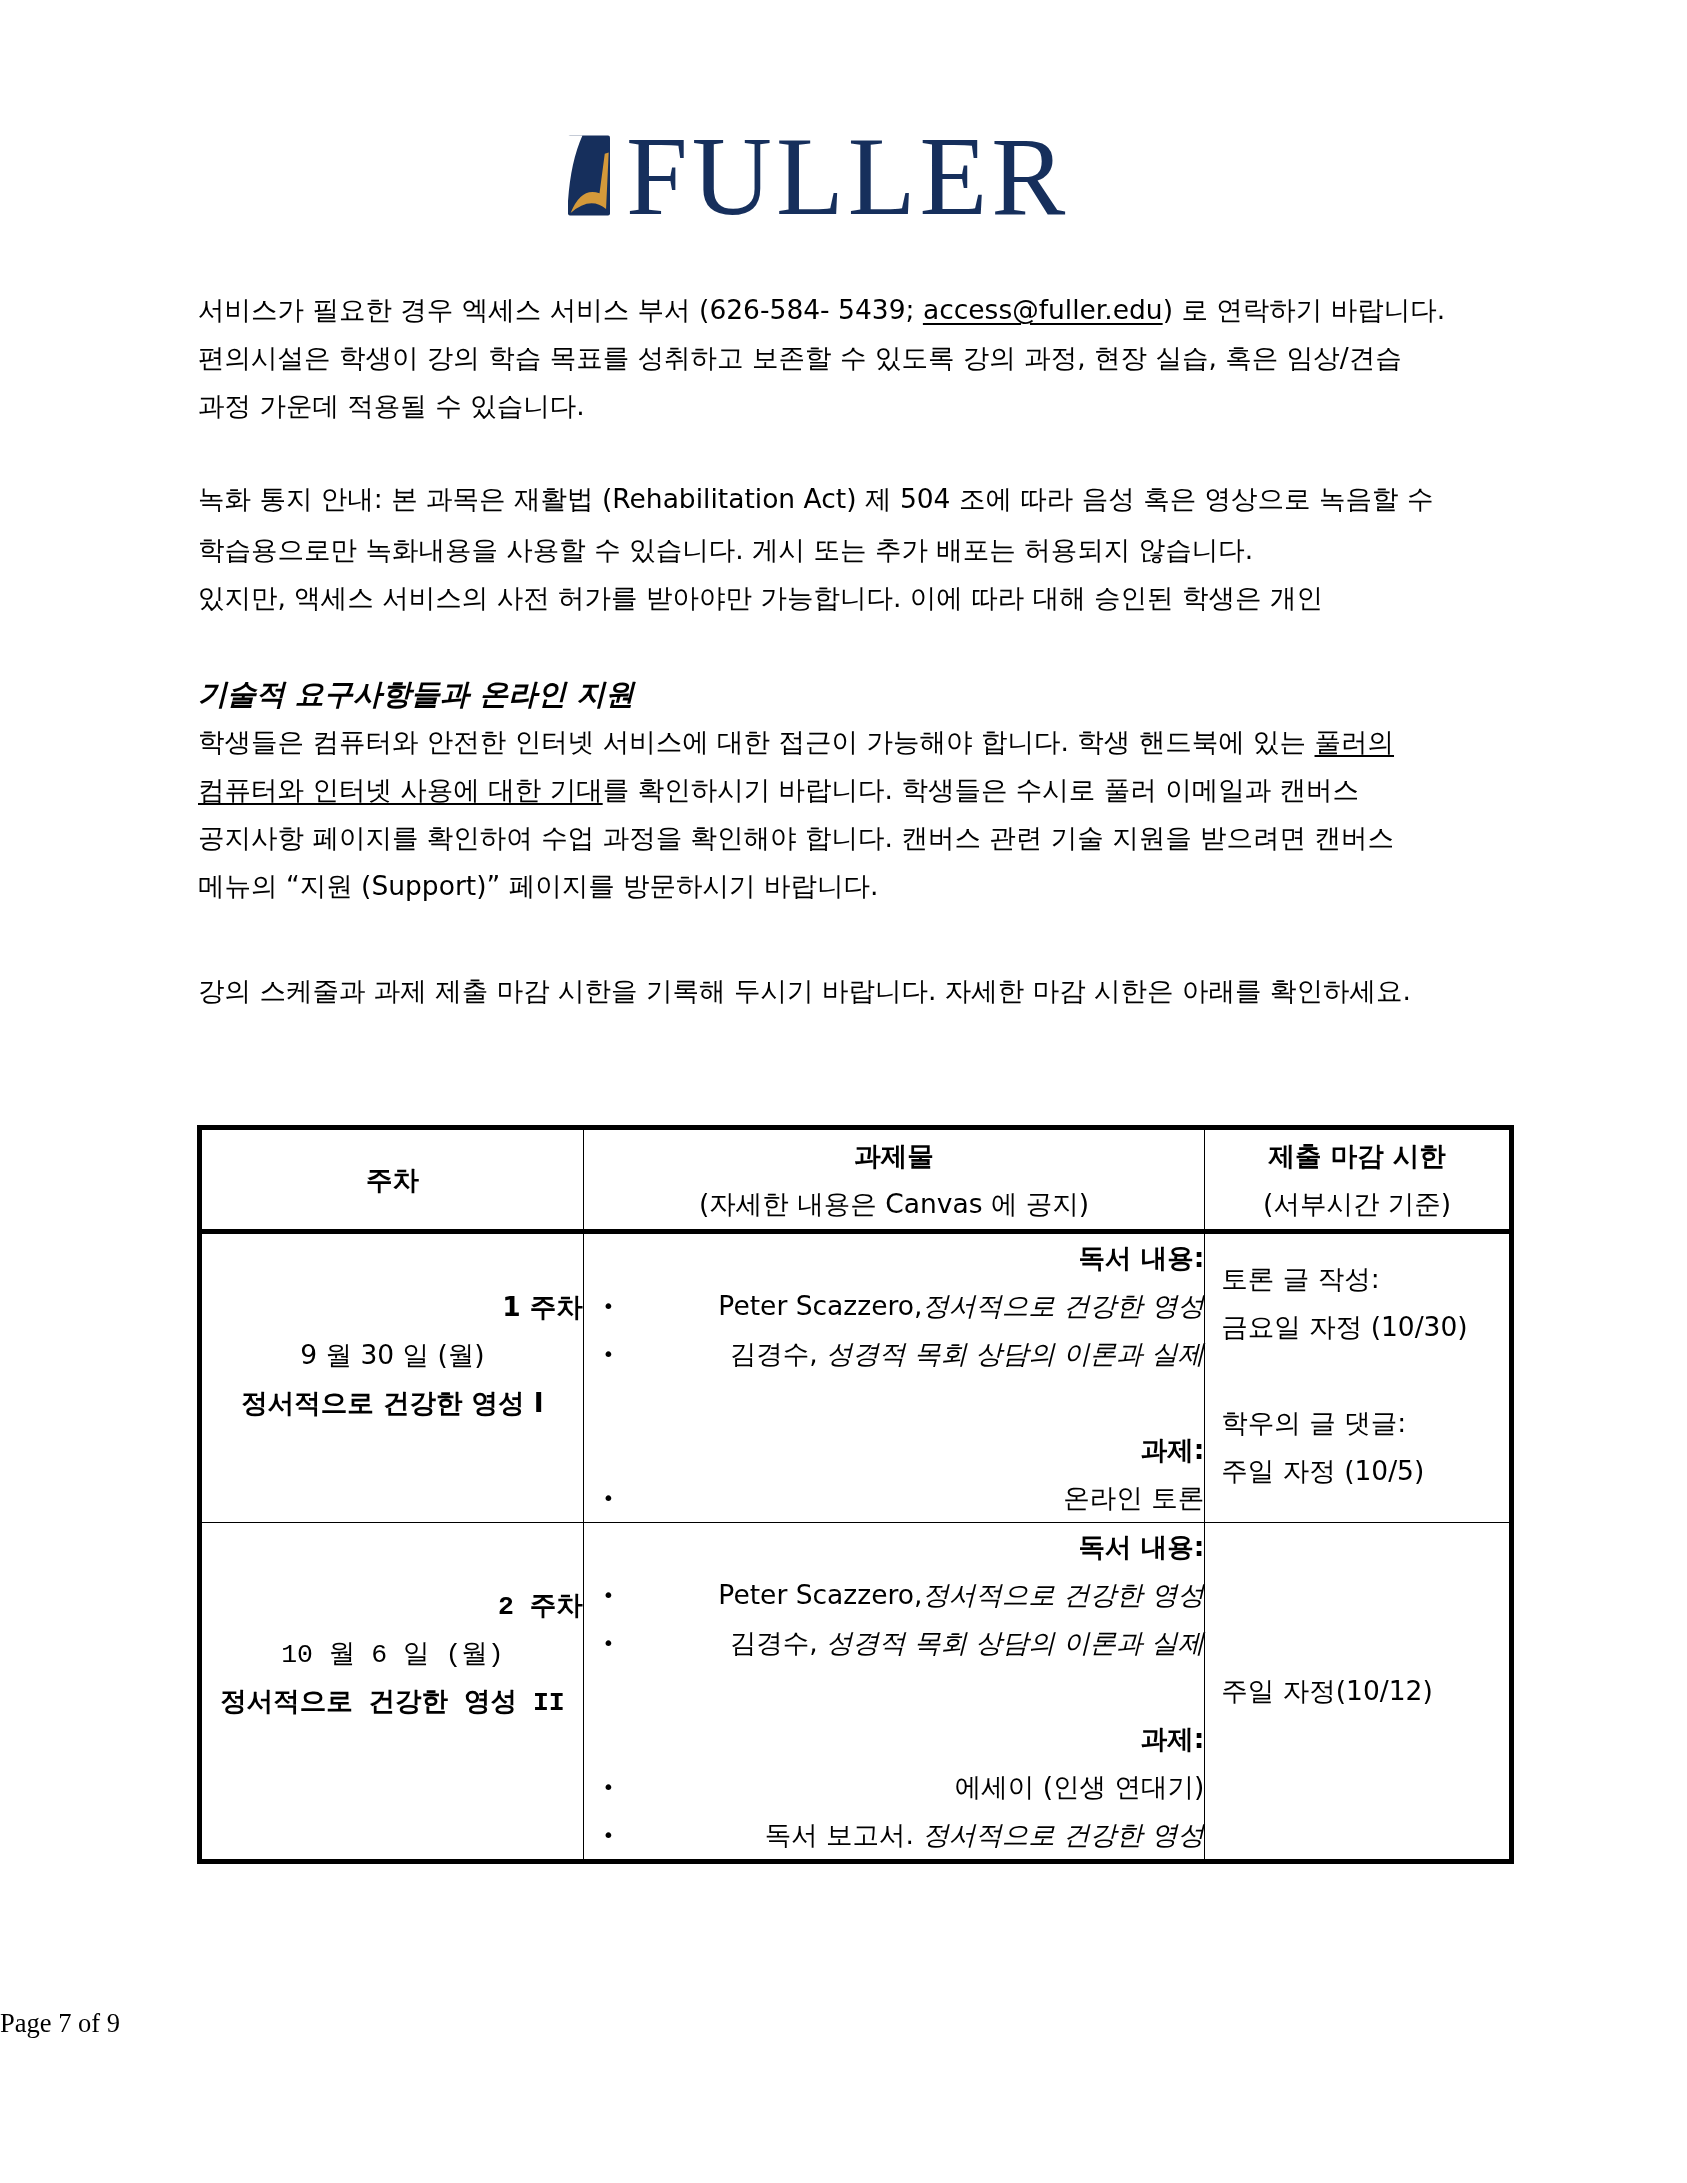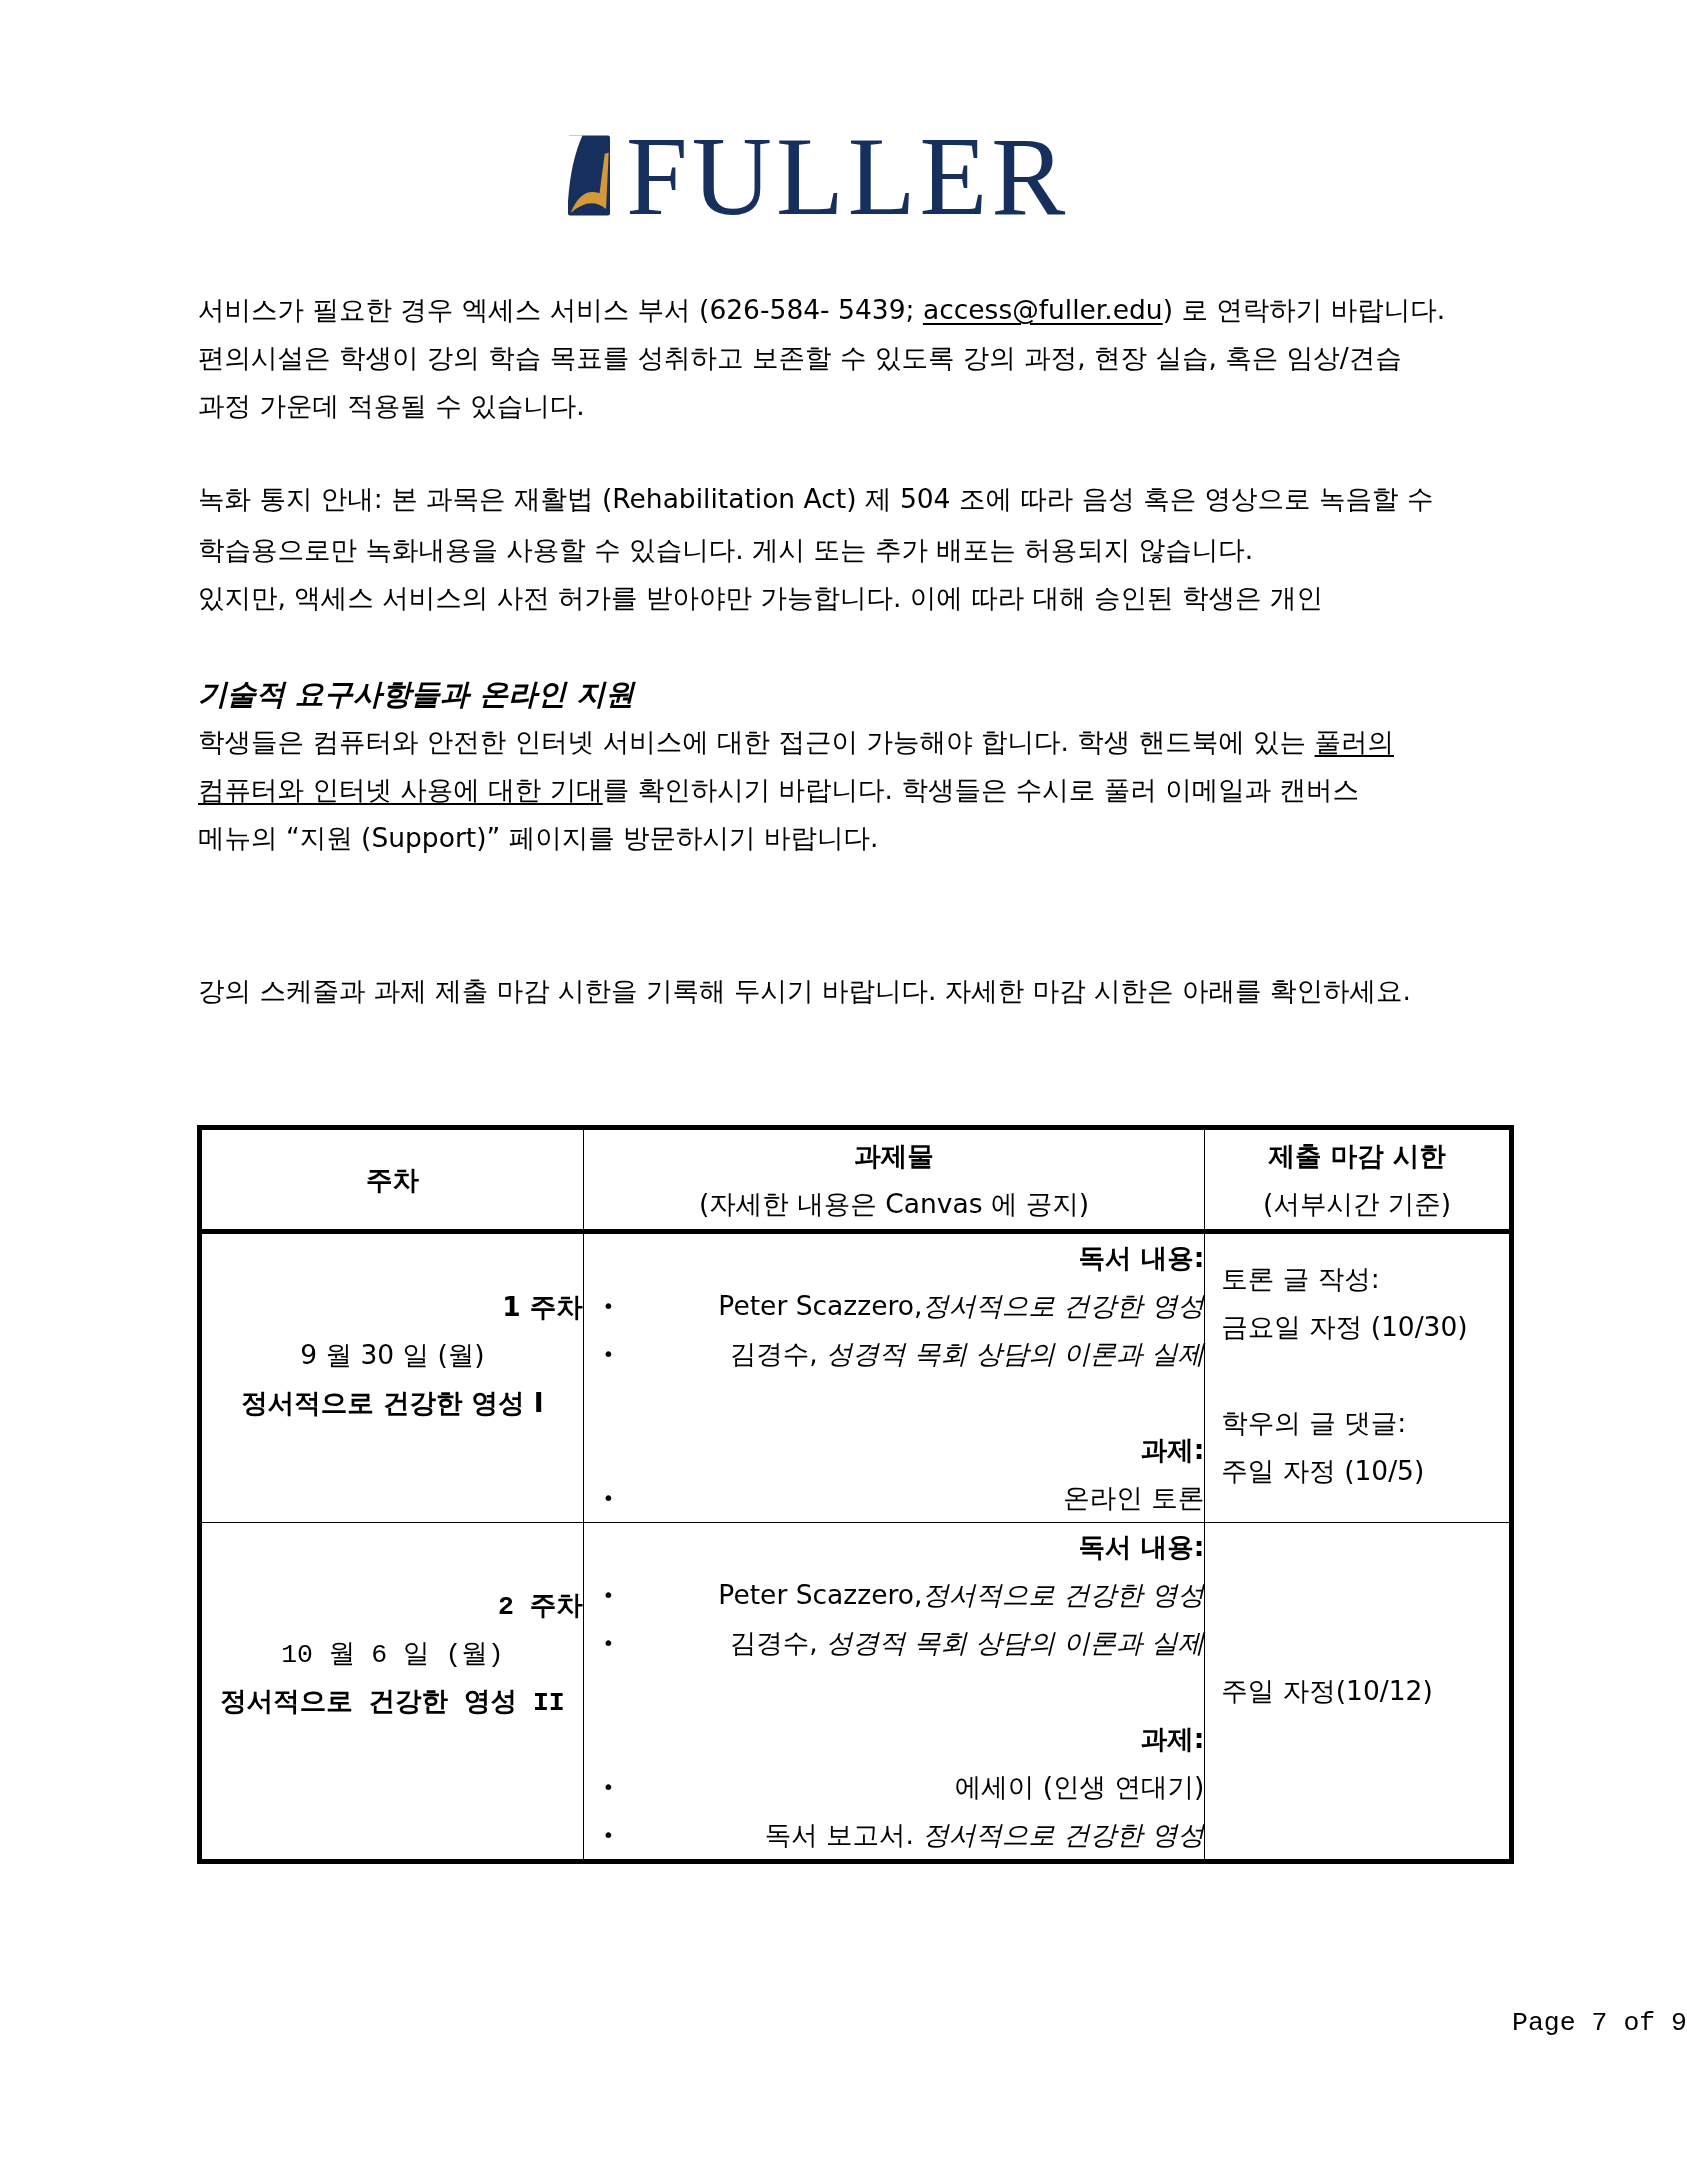--- a/index.html
+++ b/index.html
@@ -50,22 +50,22 @@
   .cell-body .label { font-weight: bold; display: block; height: 48px; }
   .cell-body .gap { display: block; height: 48px; }
   .cell-body ul { list-style: none; margin: 0; padding: 0; }
   .cell-body li { position: relative; padding-left: 49px; height: 48px; white-space: nowrap; }
   .cell-body li .bullet { position: absolute; left: 2.6px; top: 0; font-size: 20px; }
   .it { font-style: italic; }
   .deadline { padding-left: 16px; line-height: 48px; }
   .deadline .gap { display: block; height: 48px; }
   .deadline span.l { display: block; }
   .footer {
-    position: absolute; left: 0; width: 1687px; top: 2008px; text-align: right;
-    font-family: Liberation Mono, monospace; font-size: 26.5px;
+    position: absolute; left: 0; width: 1687px; top: 2008px; text-align: left;
+    font-family: Liberation Serif, serif; font-size: 26.5px;
   }
 </style>
 </head>
 <body>
 
 <div class="logo">
   <svg class="logo-mark" viewBox="0 0 64 122">
     <rect x="0" y="0" width="64" height="122" rx="3" fill="#162f5c"></rect>
     <path d="M0 122 L0 100 Q4 40 22 0 L0 0 Z" fill="#ffffff"></path>
     <path d="M4 118 Q20 78 48 88 L56 28 L62 26 L58 112 Q34 92 4 118 Z" fill="#d4993a"></path>
@@ -88,20 +88,21 @@
 </div>
 
 <div class="para" style="top:670px;">
   <span class="line h-italic">기술적 요구사항들과 온라인 지원</span>
   <span class="line">
     <span>학생들은 컴퓨터와 안전한 인터넷 서비스에 대한 접근이 가능해야 합니다. 학생 핸드북에 있는 </span><u class="link">풀러의</u>
   </span>
   <span class="line">
     <u class="link">컴퓨터와 인터넷 사용에 대한 기대</u><span>를 확인하시기 바랍니다. 학생들은 수시로 풀러 이메일과 캔버스</span>
   </span>
+  <span class="line">공지사항 페이지를 확인하여 수업 과정을 확인해야 합니다. 캔버스 관련 기술 지원을 받으려면 캔버스</span>
   <span class="line">메뉴의 “지원 (Support)” 페이지를 방문하시기 바랍니다.</span>
 </div>
 
 <div class="para" style="top:967px;">
   <span class="line">강의 스케줄과 과제 제출 마감 시한을 기록해 두시기 바랍니다. 자세한 마감 시한은 아래를 확인하세요.</span>
 </div>
 
 <table class="schedule">
   <thead>
     <tr>

